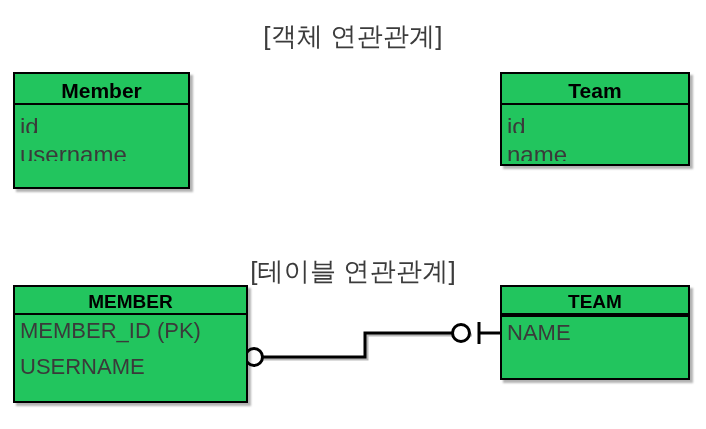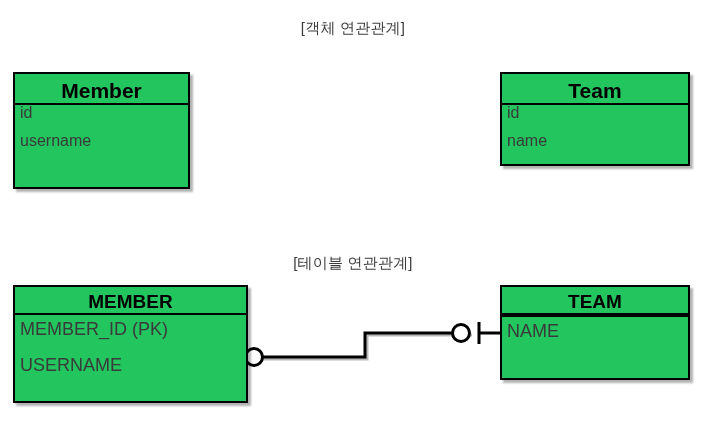--- a/index.html
+++ b/index.html
@@ -18,21 +18,21 @@
   .canvas {
     position: absolute;
     inset: 0;
   }
 
   
   .caption {
     position: absolute;
     width: 100%;
     text-align: center;
-    font-size: 15px;
+    font-size: 26px;
     color: #3b3b3b;
     letter-spacing: 0.2px;
     white-space: nowrap;
   }
   #caption-object  { top: 19px; }
   #caption-table   { top: 254px; }
 
   
   .entity {
     position: absolute;
@@ -79,41 +79,41 @@
     left: 500px; top: 72px;  width: 190px; height: 94px;
   }
   #entity-member-object .entity-header,
   #entity-team-object   .entity-header {
     height: 31px;
     font-size: 21px;
     padding-top: 6px;
   }
   #entity-member-object .attr,
   #entity-team-object   .attr {
-    font-size: 16px;
+    font-size: 24px;
     height: 28px;
-    padding-top: 0;
+    padding-top: 10px;
   }
 
   
   #entity-member-table {
     left: 13px;  top: 285px; width: 235px; height: 118px;
   }
   #entity-team-table {
     left: 500px; top: 285px; width: 190px; height: 95px;
   }
   #entity-member-table .entity-header,
   #entity-team-table   .entity-header {
     height: 28px;
     font-size: 19px;
     padding-top: 5px;
   }
   #entity-member-table .attr,
   #entity-team-table   .attr {
-    font-size: 18px;
+    font-size: 22px;
     height: 36px;
     padding-top: 5px;
   }
 
   
   #relationship-connector {
     position: absolute;
     left: 0;
     top: 0;
     width: 706px;

